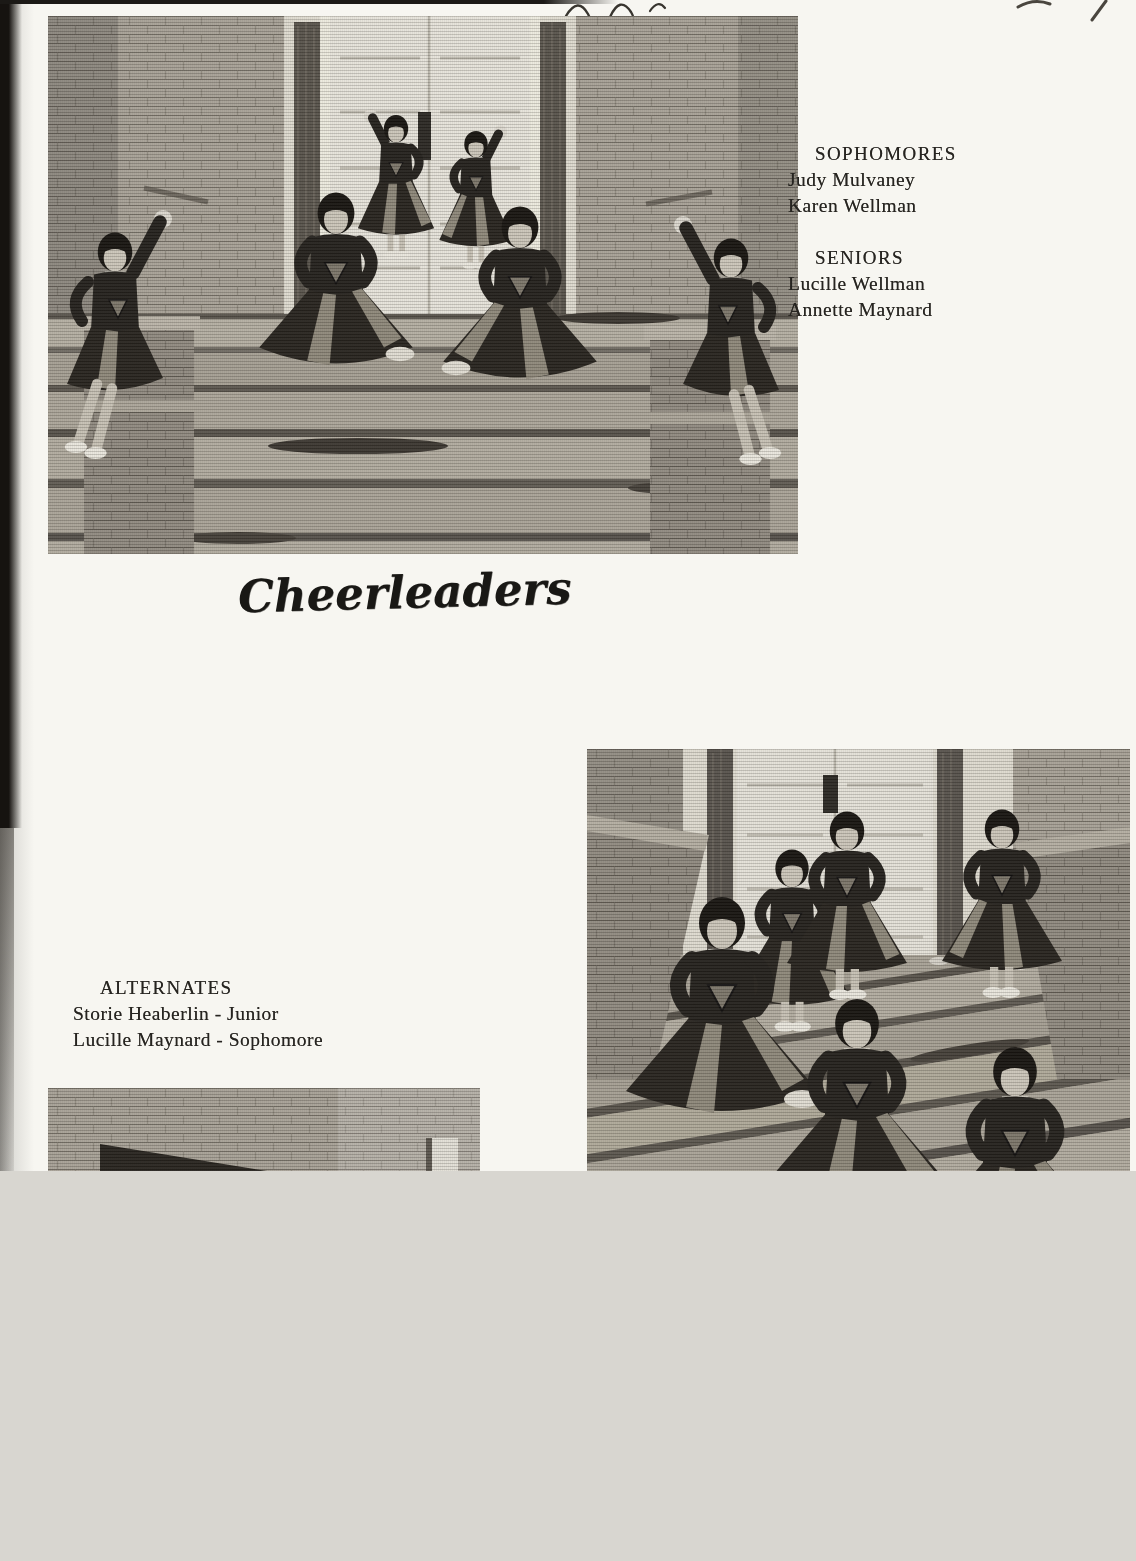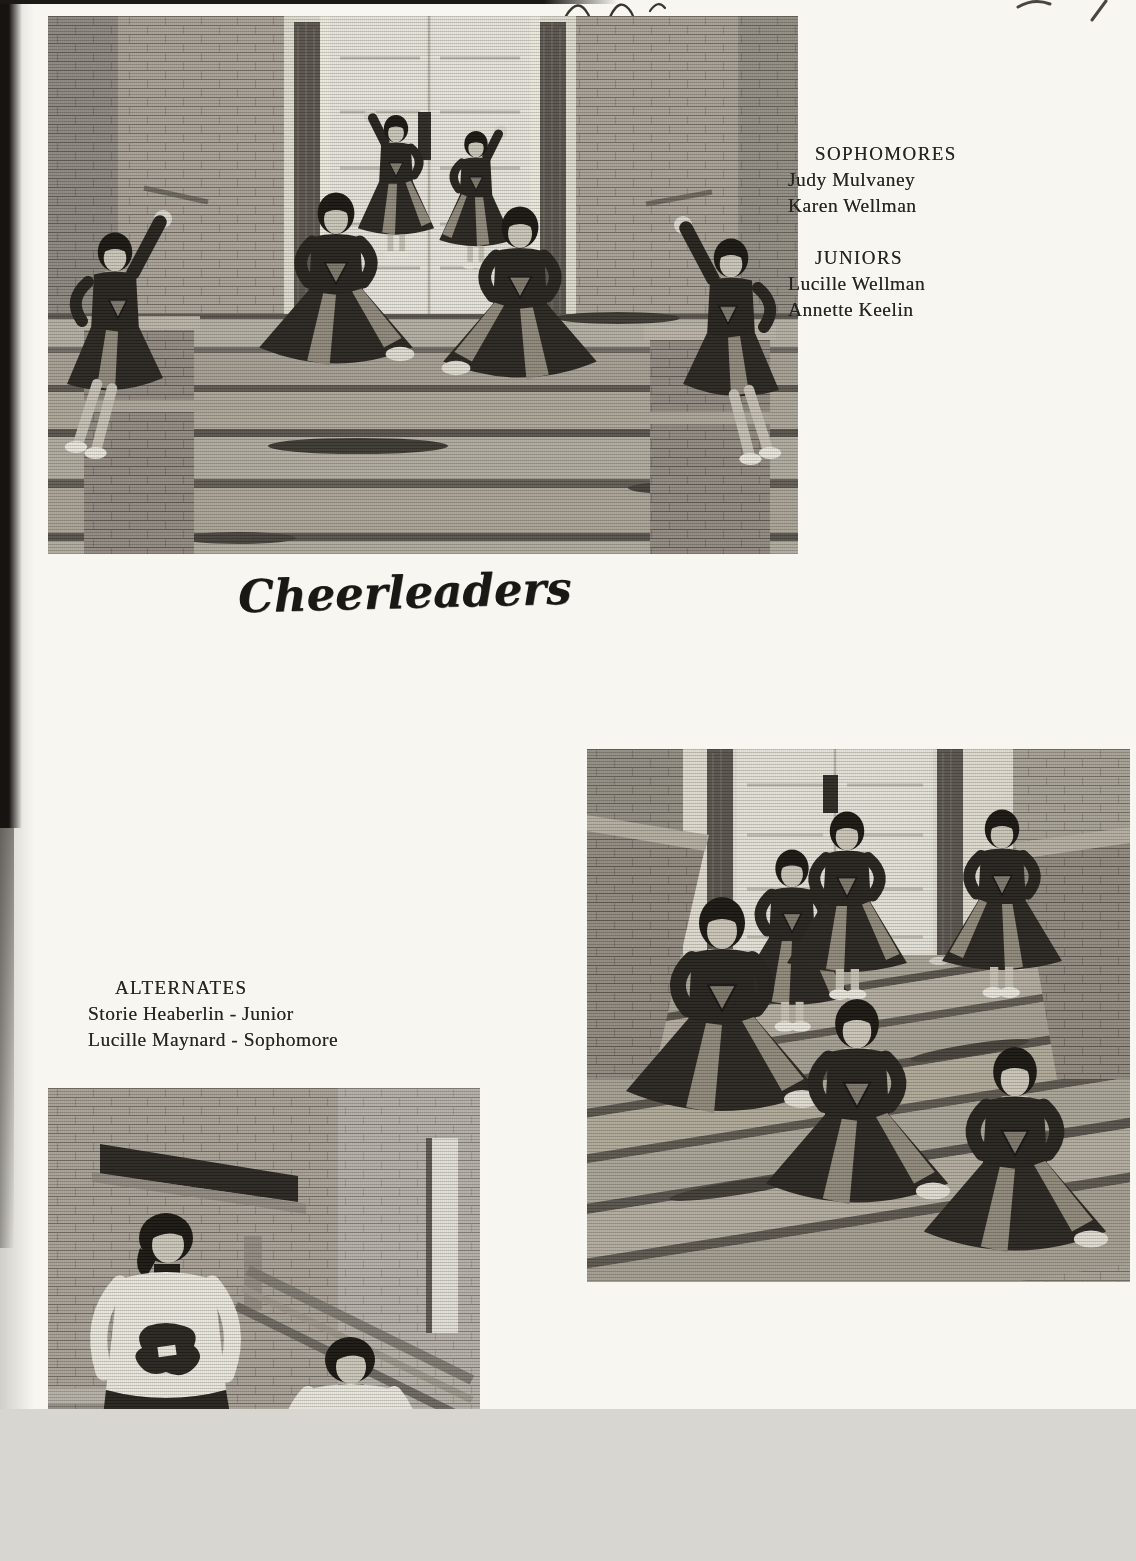--- a/index.html
+++ b/index.html
@@ -1,18 +1,18 @@
 <!DOCTYPE html>
 <html><head>
 <meta charset="utf-8">
 <style>
   html,body{margin:0;padding:0;background:#d8d6d0;}
   .page{
     position:relative;
-    width:1136px;height:1409px;
+    width:1136px;height:1171px;
     margin:0 auto;
     background:#f7f6f1;
     overflow:hidden;
     font-family:"Liberation Serif", serif;
     color:#262420;
   }
   
   .binding-shadow{
     position:absolute;left:0;top:0;width:22px;height:828px;
     background:linear-gradient(to right,#161310 0%,#161310 40%,rgba(22,19,16,0) 100%);
@@ -55,21 +55,21 @@
   .roster{margin:0 0 29px 0;}
   .roster-label{
     margin:0;padding:0 0 2px 27px;
     font-size:19px;font-weight:normal;letter-spacing:1.4px;
     text-shadow:0 0 .6px rgba(38,36,32,.65);
   }
   .roster-name{
     margin:0;line-height:25.5px;font-size:19.5px;letter-spacing:.5px;
     text-shadow:0 0 .6px rgba(38,36,32,.65);
   }
-  .alternates{position:absolute;left:88px;top:977px;}
+  .alternates{position:absolute;left:73px;top:977px;}
   .script-title{
     position:absolute;left:238px;top:566px;margin:0;
     font-family:"DejaVu Serif", serif;
     font-style:italic;font-weight:bold;
     font-size:45px;letter-spacing:0;
     color:#191815;
     transform:rotate(-1.5deg);
     text-shadow:.5px .5px 0 rgba(25,24,21,.55);
   }
 </style>
@@ -233,23 +233,23 @@
     </svg>
   </figure>
 
   <section class="rosters">
     <div class="roster">
       <h3 class="roster-label">SOPHOMORES</h3>
       <p class="roster-name">Judy Mulvaney</p>
       <p class="roster-name">Karen Wellman</p>
     </div>
     <div class="roster">
-      <h3 class="roster-label">JUNIORS</h3>
+      <h3 class="roster-label">SENIORS</h3>
       <p class="roster-name">Lucille Wellman</p>
-      <p class="roster-name">Annette Keelin</p>
+      <p class="roster-name">Annette Maynard</p>
     </div>
   </section>
 
   <h1 class="script-title">Cheerleaders</h1>
 
   <section class="alternates">
     <h3 class="roster-label">ALTERNATES</h3>
     <p class="roster-name">Storie Heaberlin - Junior</p>
     <p class="roster-name">Lucille Maynard - Sophomore</p>
   </section>

